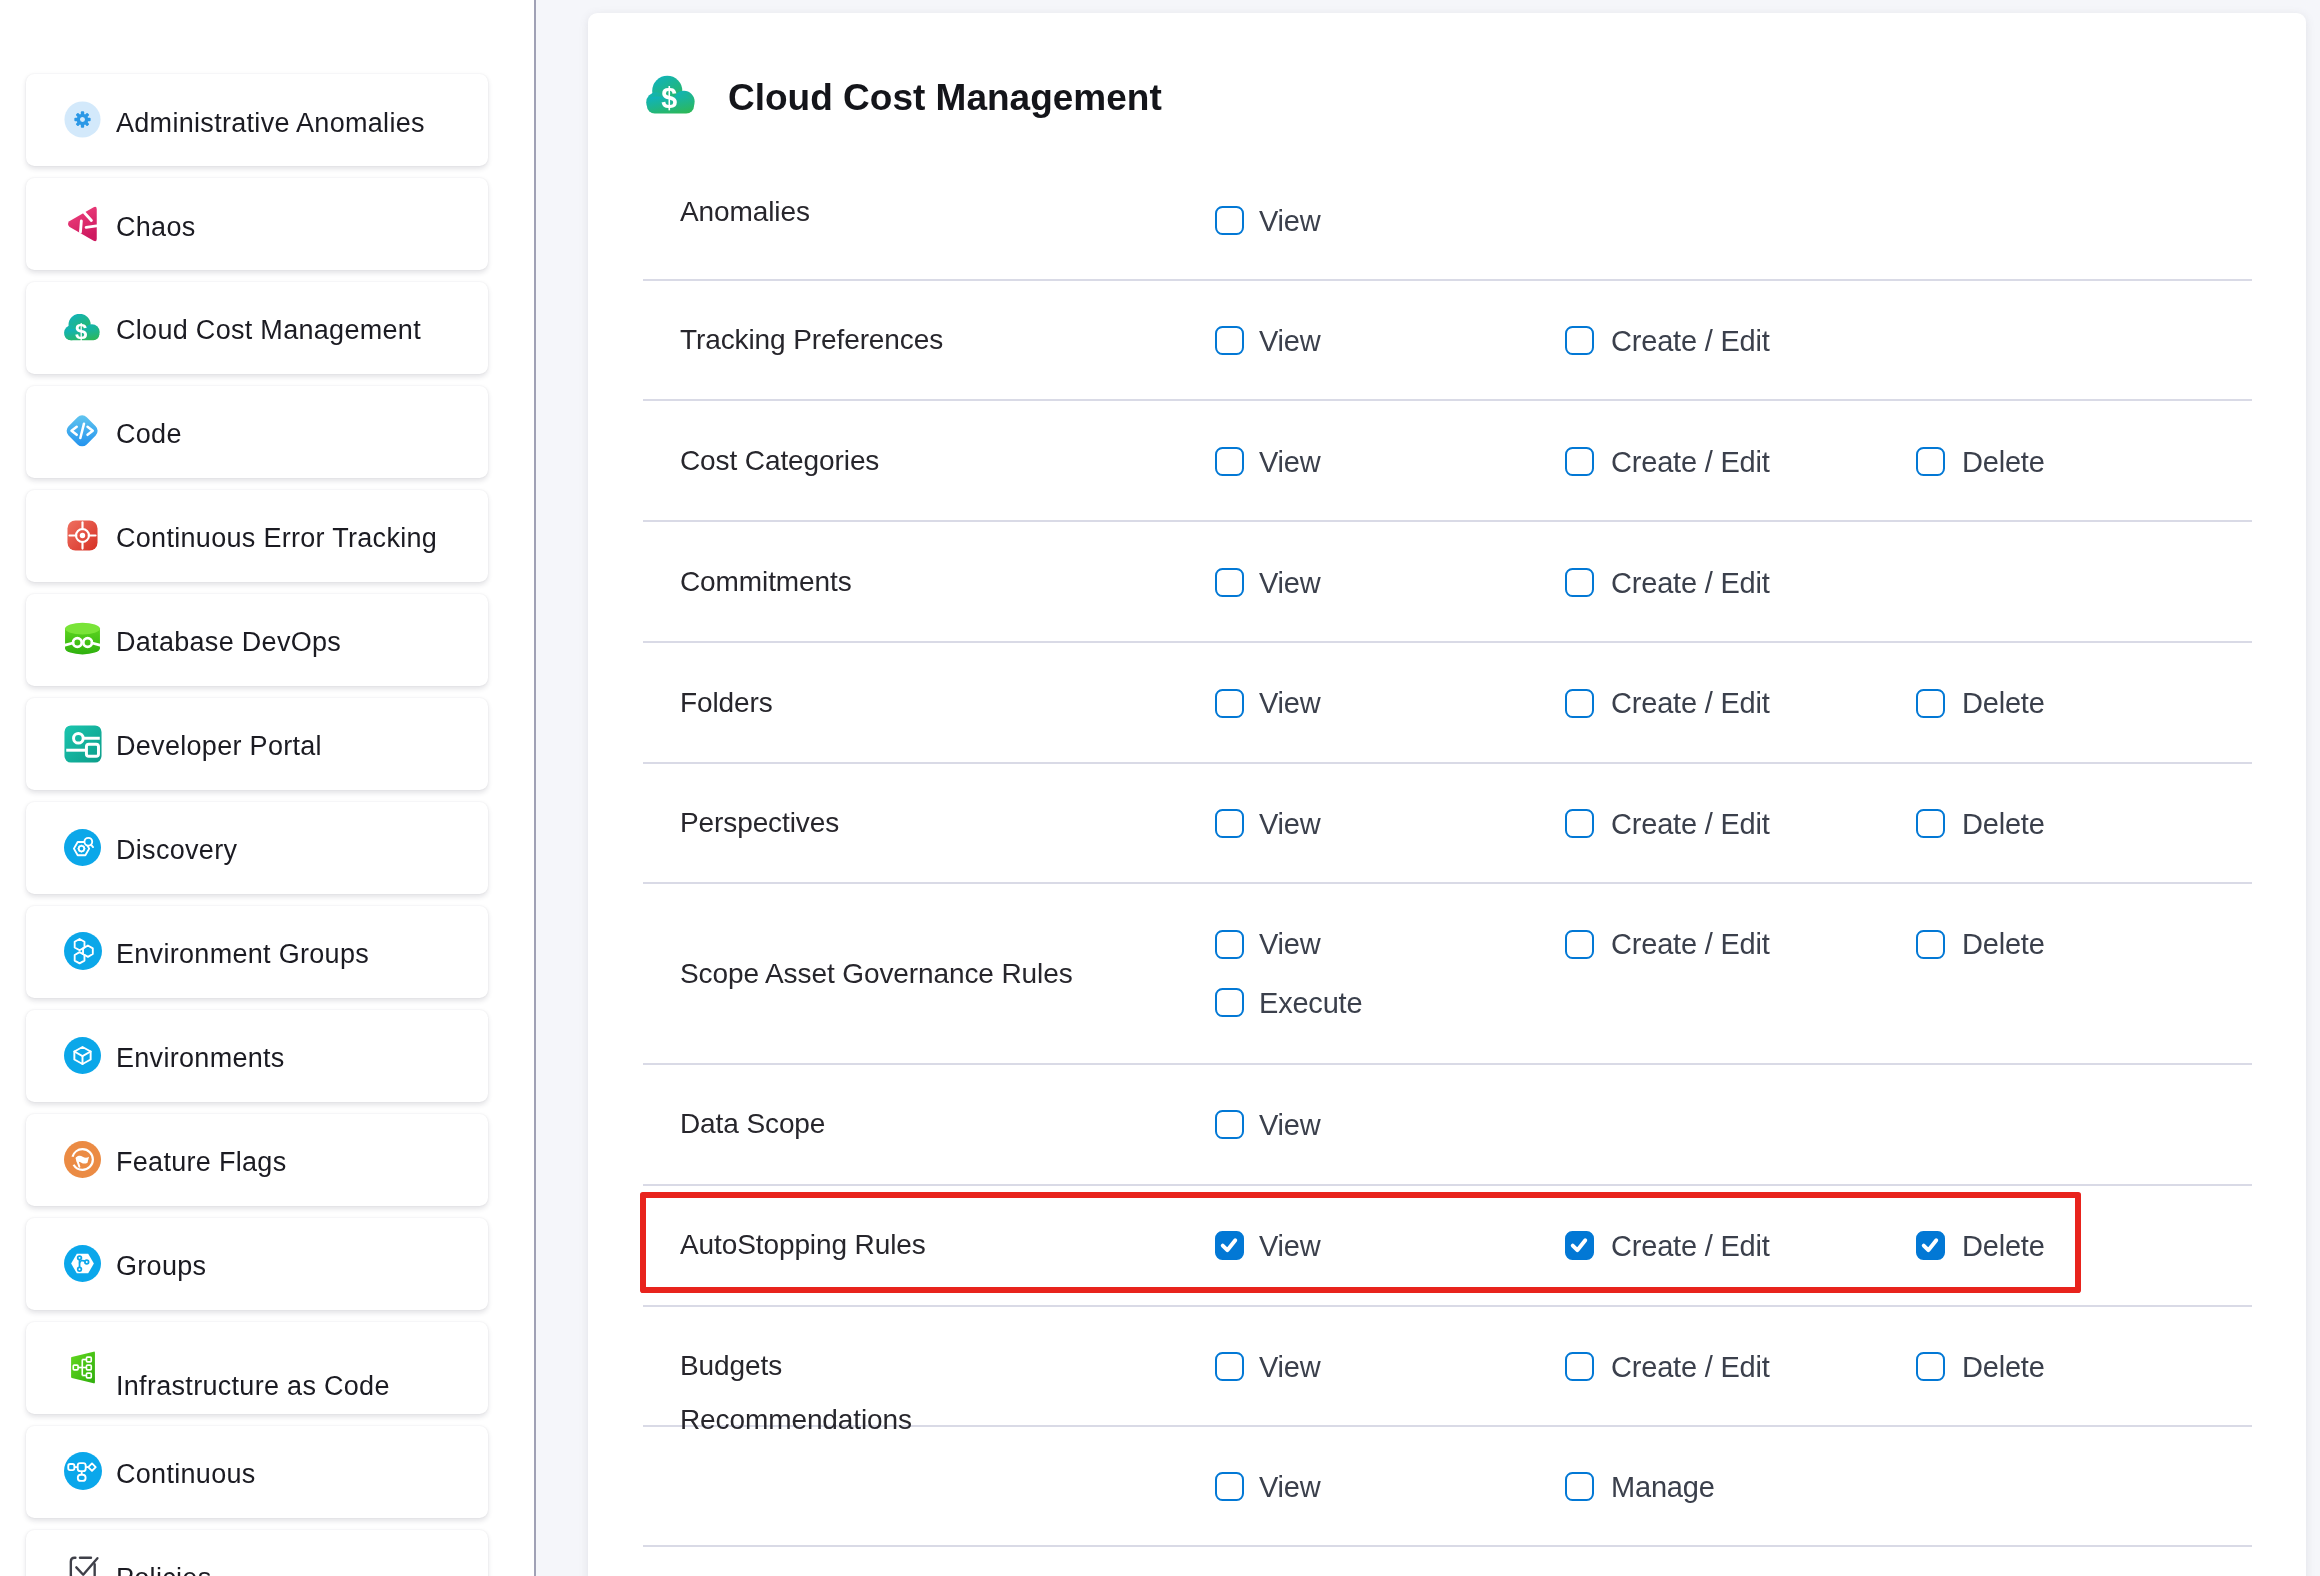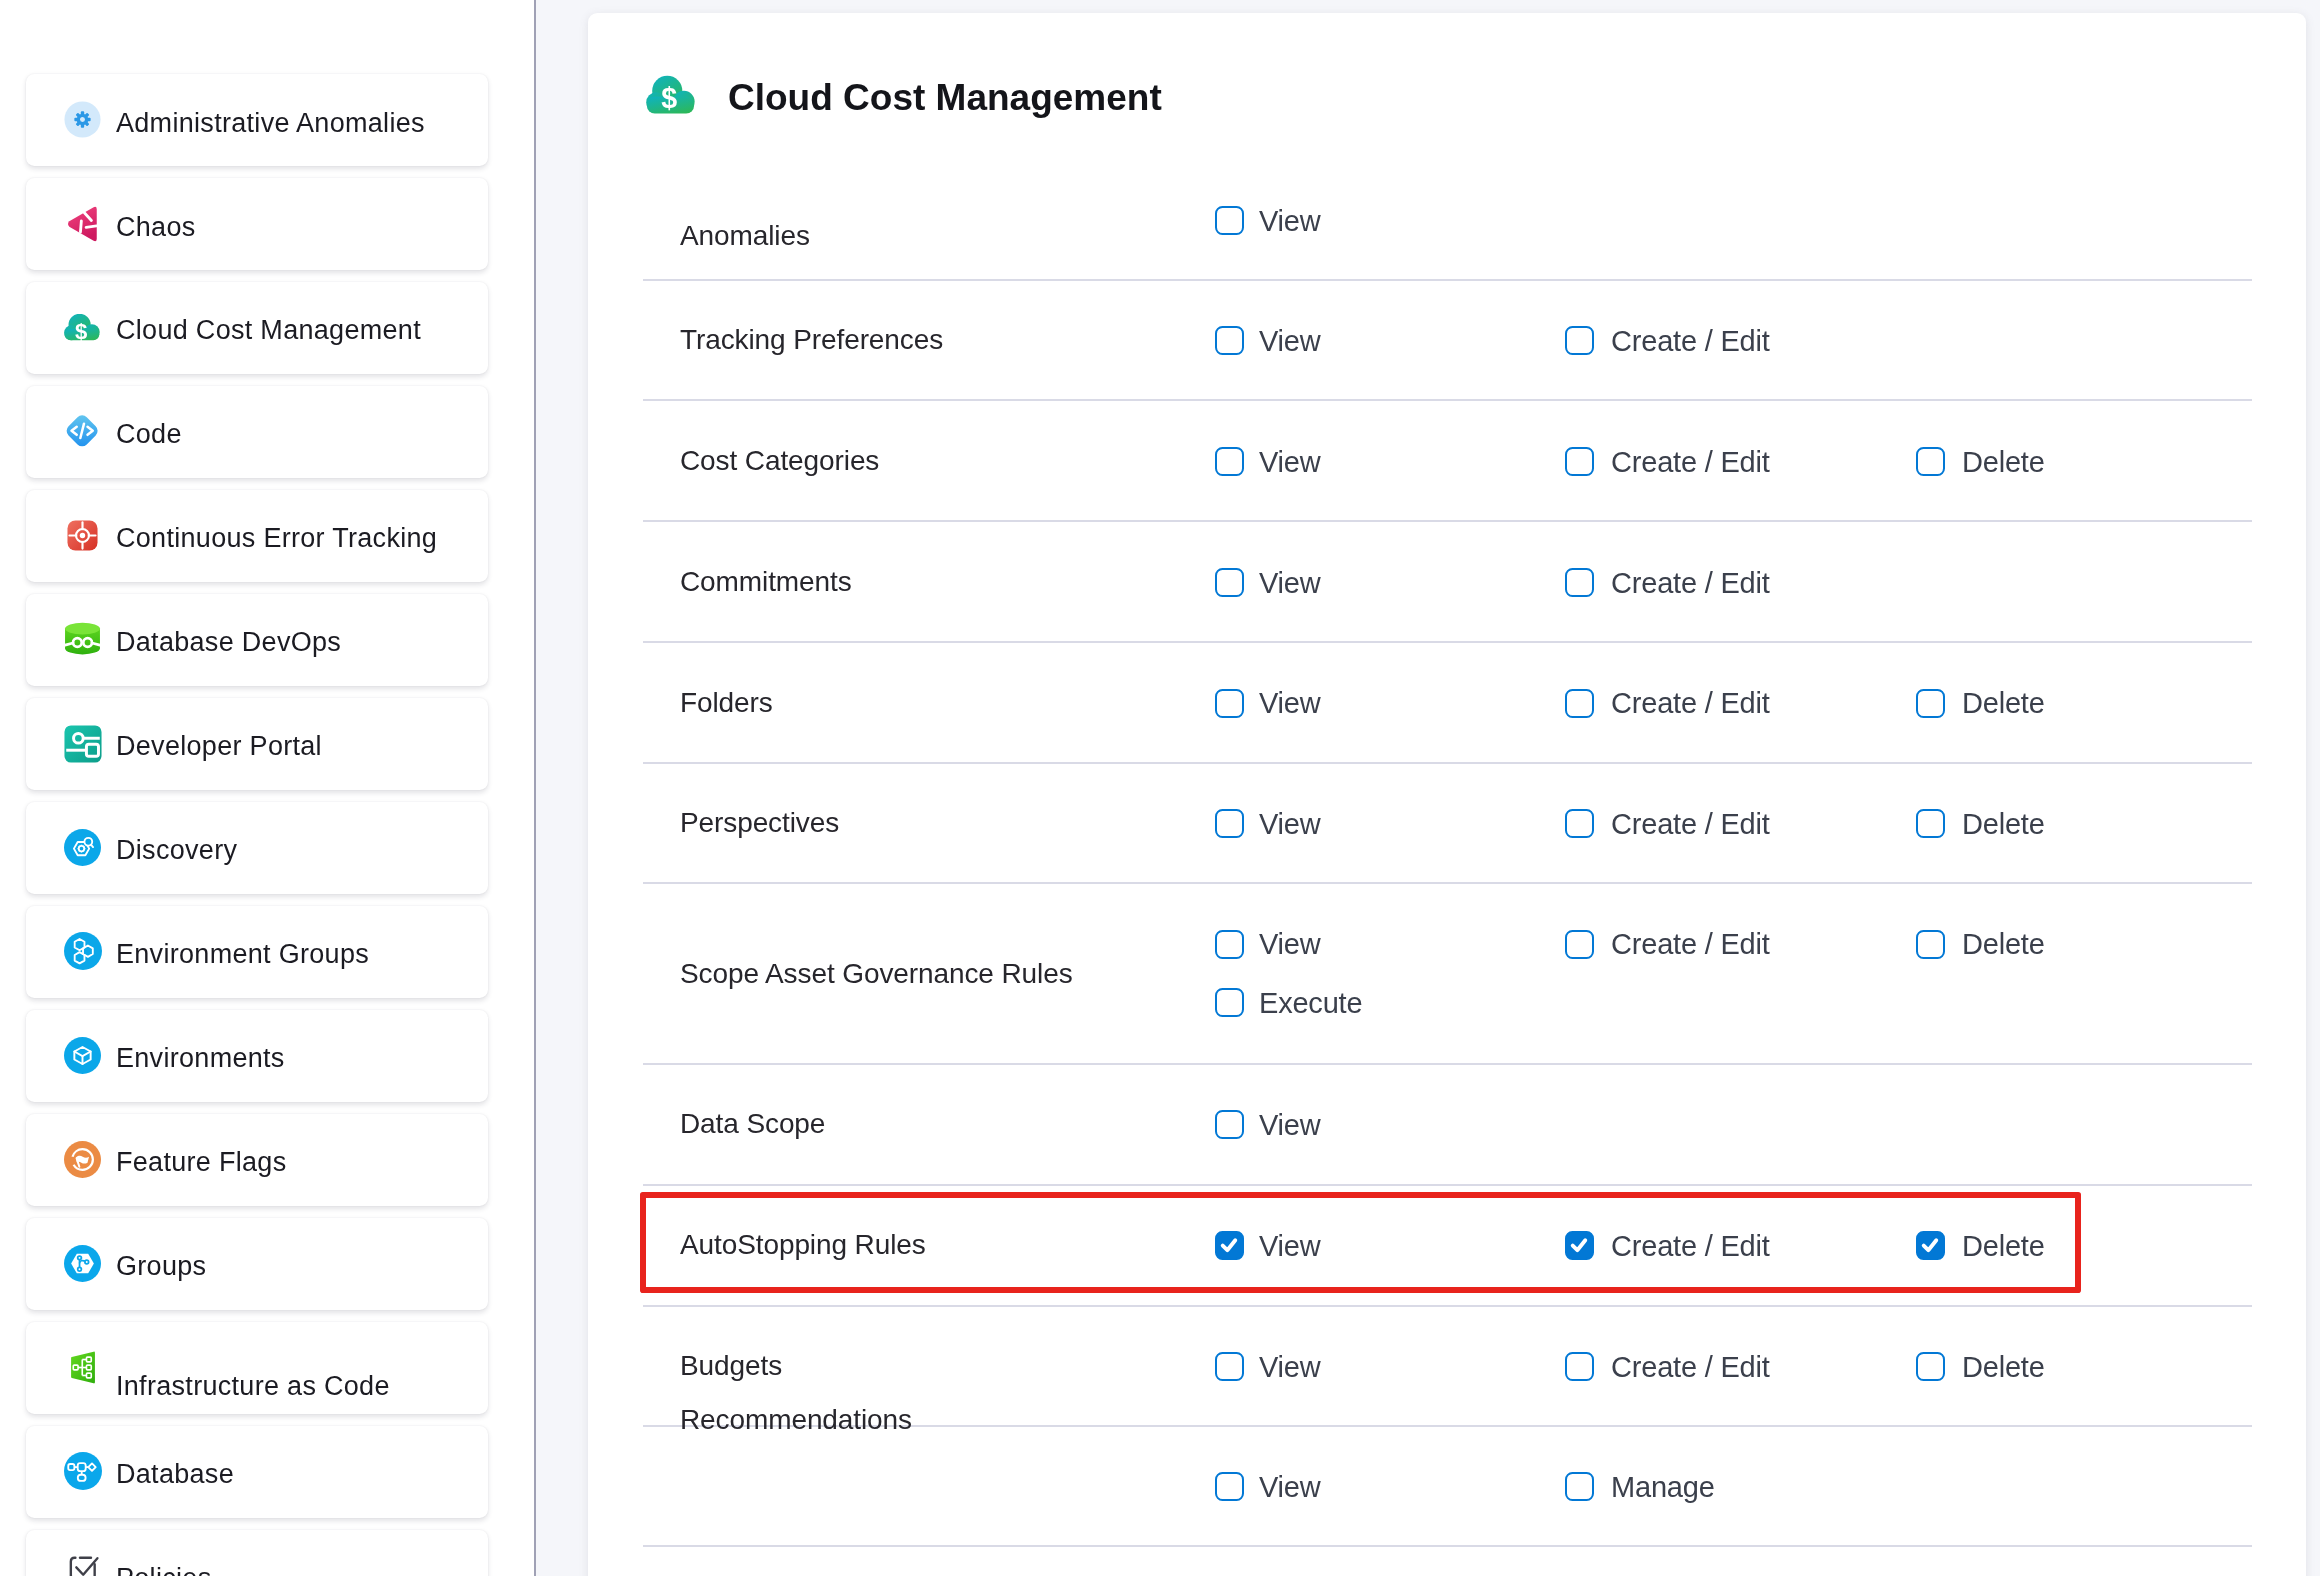--- a/index.html
+++ b/index.html
@@ -231,21 +231,21 @@
 <g stroke="#fff" stroke-width="2.0" fill="none" stroke-linejoin="round">
 <rect x="4.6" y="13.0" width="6.6" height="6.6" rx="2"></rect>
 <line x1="11.2" y1="16.3" x2="14.8" y2="16.3"></line>
 <rect x="14.8" y="12.0" width="8.6" height="8.6" rx="2.6"></rect>
 <line x1="23.4" y1="16.3" x2="26.2" y2="16.3"></line>
 <path d="M30.2 12.3 L34.2 16.3 L30.2 20.3 L26.2 16.3 Z"></path>
 <line x1="19.1" y1="20.6" x2="19.1" y2="24.6"></line>
 <rect x="14.9" y="24.6" width="8.4" height="6.6" rx="3.2"></rect>
 </g>
     </svg></div>
-<div class="cl" style="left:116px;top:1474px">Database</div>
+<div class="cl" style="left:116px;top:1474px">Continuous</div>
 <div class="card" style="top:1530px"></div>
 <div style="position:absolute;left:68px;top:1555px;width:35px;height:22px"><svg width="35" height="22" viewBox="0 0 38 24">
 <g stroke="#3f4049" stroke-width="2.6" fill="none" stroke-linejoin="round" stroke-linecap="round">
 <path d="M8 3 L7 3 Q3 3 3 7 L3 24"></path>
 <path d="M13 3 L25 3"></path>
 <path d="M29 10 L29 24 M3 24 L4 24"></path>
 <path d="M9 13.5 L16.5 21.5 L32 3.5"></path>
 </g>
     </svg></div>
 <div class="cl" style="left:116px;top:1578px">Policies</div>
@@ -269,21 +269,21 @@
 <div class="hr" style="top:399px"></div>
 <div class="hr" style="top:520px"></div>
 <div class="hr" style="top:641px"></div>
 <div class="hr" style="top:762px"></div>
 <div class="hr" style="top:882px"></div>
 <div class="hr" style="top:1063px"></div>
 <div class="hr" style="top:1184px"></div>
 <div class="hr" style="top:1305px"></div>
 <div class="hr" style="top:1425px"></div>
 <div class="hr" style="top:1545px"></div>
-<div class="rl" style="left:680px;top:236px">Anomalies</div>
+<div class="rl" style="left:680px;top:212px">Anomalies</div>
 <div class="cb" style="left:1215px;top:206px"></div>
 <div class="cbl" style="left:1259px;top:221px">View</div>
 <div class="rl" style="left:680px;top:340px">Tracking Preferences</div>
 <div class="cb" style="left:1215px;top:326px"></div>
 <div class="cbl" style="left:1259px;top:341px">View</div>
 <div class="cb" style="left:1565px;top:326px"></div>
 <div class="cbl" style="left:1611px;top:341px">Create / Edit</div>
 <div class="rl" style="left:680px;top:461px">Cost Categories</div>
 <div class="cb" style="left:1215px;top:447px"></div>
 <div class="cbl" style="left:1259px;top:462px">View</div>

